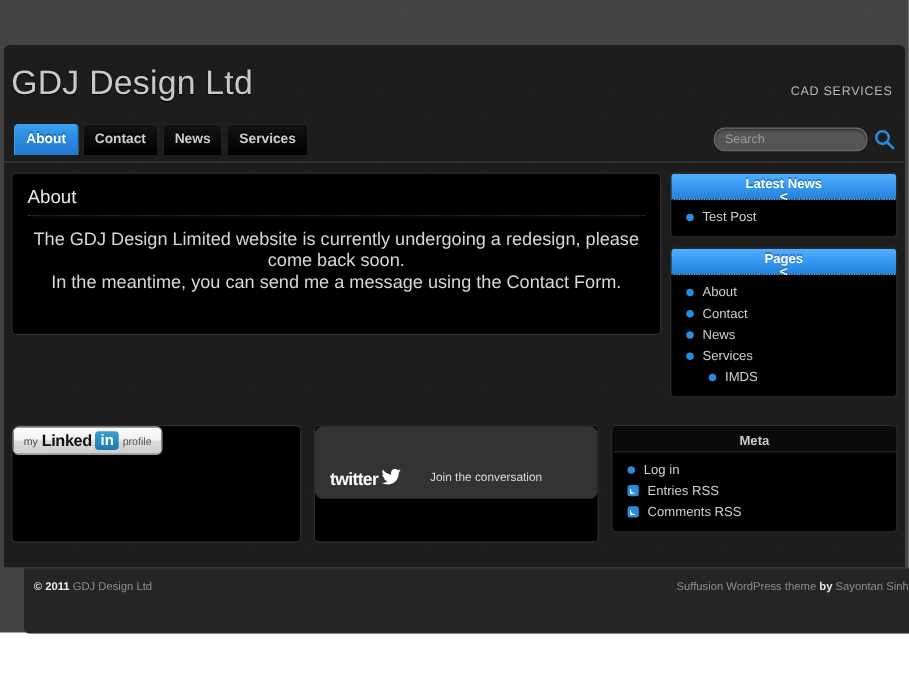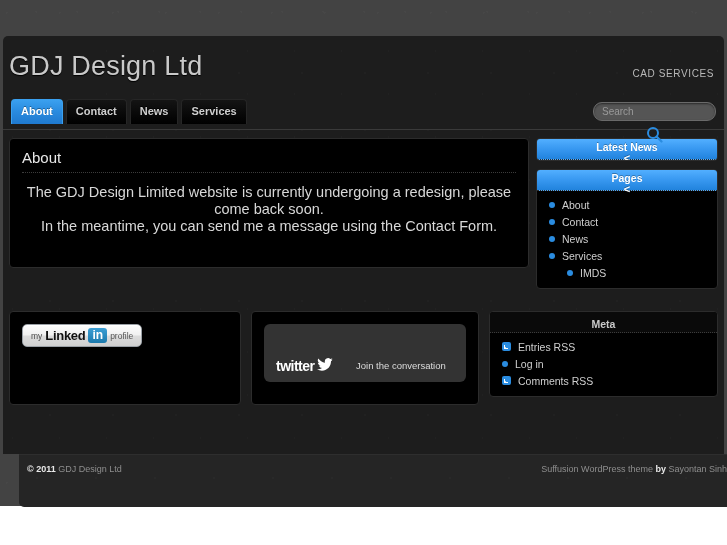--- a/index.html
+++ b/index.html
@@ -111,21 +111,20 @@
   }
 
   
   #search-area {
     position: absolute;
     right: 8px;
     top: 3px;
     display: flex;
     align-items: center;
     gap: 5px;
-    flex-direction: column;
   }
   #search-input {
     width: 105px;
     height: 13px;
     padding: 2px 8px;
     font-size: 10px;
     color: #d0d0d0;
     background: #555555;
     border: 1px solid #6a6a6a;
     border-radius: 9px;
@@ -273,21 +272,21 @@
   }
   .bw { box-sizing: border-box; }
   #bw-linkedin { width: 232px; }
   #bw-twitter  { width: 228px; }
   #bw-meta     { width: 229px; }
 
   .plain-box {
     background: #000000;
     border: 1px solid #2c2c2c;
     border-radius: 4px;
-    padding: 12px;
+    padding: 0;
     box-sizing: border-box;
   }
 
   
   .li-badge {
     display: inline-flex;
     align-items: center;
     gap: 3px;
     padding: 3px 8px;
     background: linear-gradient(180deg, #fdfdfd 0%, #f0f0f0 48%, #dcdcdc 52%, #cfcfcf 100%);
@@ -418,20 +417,30 @@
         <div class="post-body">The GDJ Design Limited website is currently undergoing a redesign, please come back soon.<br>In the meantime, you can send me a message using the Contact Form.</div>
       </div>
     </div>
 
     <div id="sidebar-col">
 
       <div class="widget">
         <div class="widget-head">
           <span>Latest News</span>
           <span class="collapse-icon">&lt;</span>
+        </div>
+        <div class="widget-body">
+          <ul class="widget-list">
+            <li>
+              <a class="widget-link">
+                <span class="bullet"></span>
+                <span>Test Post</span>
+              </a>
+            </li>
+          </ul>
         </div>
       </div>
 
       <div class="widget">
         <div class="widget-head">
           <span>Pages</span>
           <span class="collapse-icon">&lt;</span>
         </div>
         <div class="widget-body">
           <ul class="widget-list">
@@ -500,28 +509,28 @@
     </div>
 
     <div class="bw widget" id="bw-meta">
       <div class="widget-head plain">
         <span>Meta</span>
       </div>
       <div class="widget-body">
         <ul class="widget-list">
           <li>
             <a class="widget-link">
-              <span class="rss-ico"></span>
-              <span>Entries RSS</span>
+              <span class="bullet"></span>
+              <span>Log in</span>
             </a>
           </li>
           <li>
             <a class="widget-link">
-              <span class="bullet"></span>
-              <span>Log in</span>
+              <span class="rss-ico"></span>
+              <span>Entries RSS</span>
             </a>
           </li>
           <li>
             <a class="widget-link">
               <span class="rss-ico"></span>
               <span>Comments RSS</span>
             </a>
           </li>
         </ul>
       </div>

